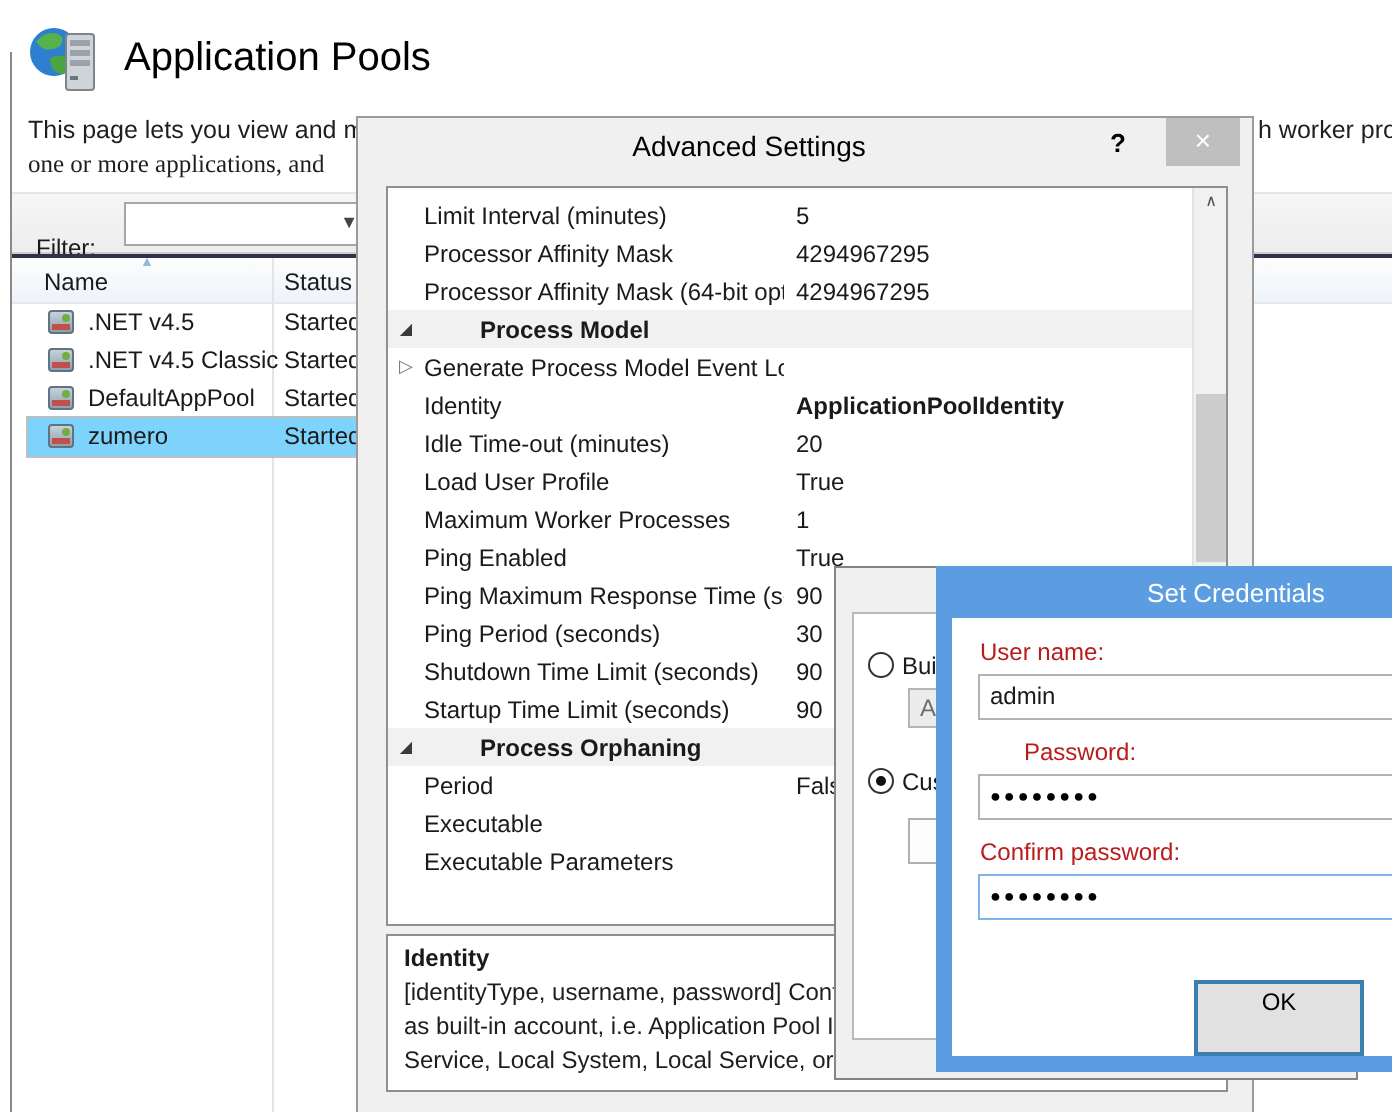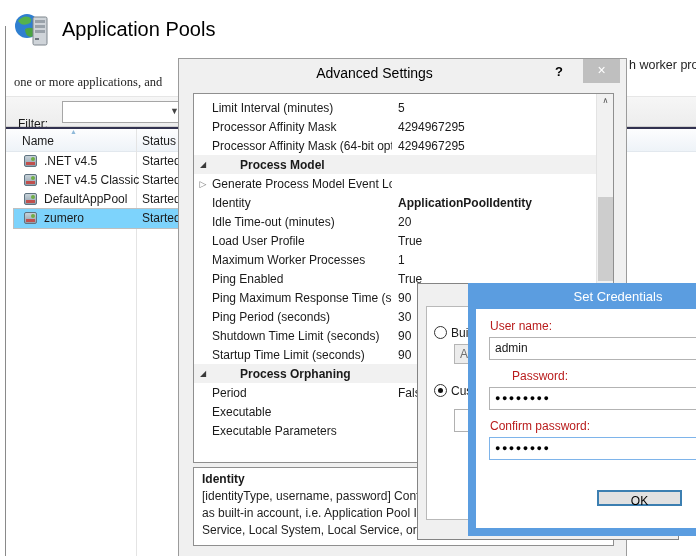--- a/index.html
+++ b/index.html
@@ -84,39 +84,40 @@
   #cred-dialog { position:absolute; left:468px; top:283px; width:300px; height:253px; }
   #cred-title { position:absolute; inset:0; color:#fff; font-size:13px; text-align:center; padding-top:6px; }
   #cred-content { position:absolute; left:8px; top:26px; right:8px; bottom:8px; background:#fff; }
   .cred-label { position:absolute; left:14px; white-space:nowrap; color:#b91c1c; }
   .cred-input { position:absolute; left:13px; width:258px; height:23px; background:#fff; border:1px solid #b3b3b3;
     padding:3px 5px; white-space:nowrap; overflow:hidden; }
   #cred-user-label { top:10px; }   #cred-user-input { top:28px; }
   #cred-pass-label { top:60px;margin-left:22px; }   #cred-pass-input { top:78px; }
   #cred-conf-label { top:110px; }  #cred-conf-input { top:128px; border-color:#7eb4ea; }
   .dots { font-size:9px; letter-spacing:1.5px; font-weight:bold; line-height:15px; color:#000; }
-  #cred-ok { position:absolute; left:121px; top:181px; width:85px; height:16px; background:#e1e1e1;
+  #cred-ok { position:absolute; left:121px; top:181px; width:85px; height:38px; background:#e1e1e1;
     border:2px solid #3c7fb1; text-align:center; line-height:18px; color:#000; }
 </style>
 </head>
 <body>
 
 <div id="main-page">
   <div id="win-edge"></div>
   <svg id="page-icon" viewBox="0 0 38 38">
     <circle cx="14" cy="15" r="12" fill="#2f7fd0"></circle>
     <path d="M5 10 Q10 4 16 6 Q20 8 17 12 Q12 15 8 13 Z" fill="#56b24a"></path>
     <path d="M12 18 Q18 15 23 19 Q24 24 18 26 Q12 25 12 18Z" fill="#4aa542"></path>
     <rect x="20" y="6" width="14" height="28" rx="1.5" fill="#cfd4d9" stroke="#7d858c"></rect>
     <rect x="22" y="9" width="10" height="3" fill="#9aa2aa"></rect>
     <rect x="22" y="14" width="10" height="3" fill="#9aa2aa"></rect>
     <rect x="22" y="19" width="10" height="3" fill="#9aa2aa"></rect>
     <rect x="22" y="27" width="4" height="2" fill="#6e767e"></rect>
   </svg>
   <div id="page-title">Application Pools</div>
+  <div id="intro1" class="intro">This page lets you view and m</div>
   <div id="intro2" class="intro">one or more applications, and</div>
   <div id="intro3" class="intro">h worker proce</div>
 
   <div id="filter-bar">
     <span id="filter-label">Filter:</span>
     <span id="filter-combo">
       <span class="dd">▼</span>
     </span>
   </div>
 

